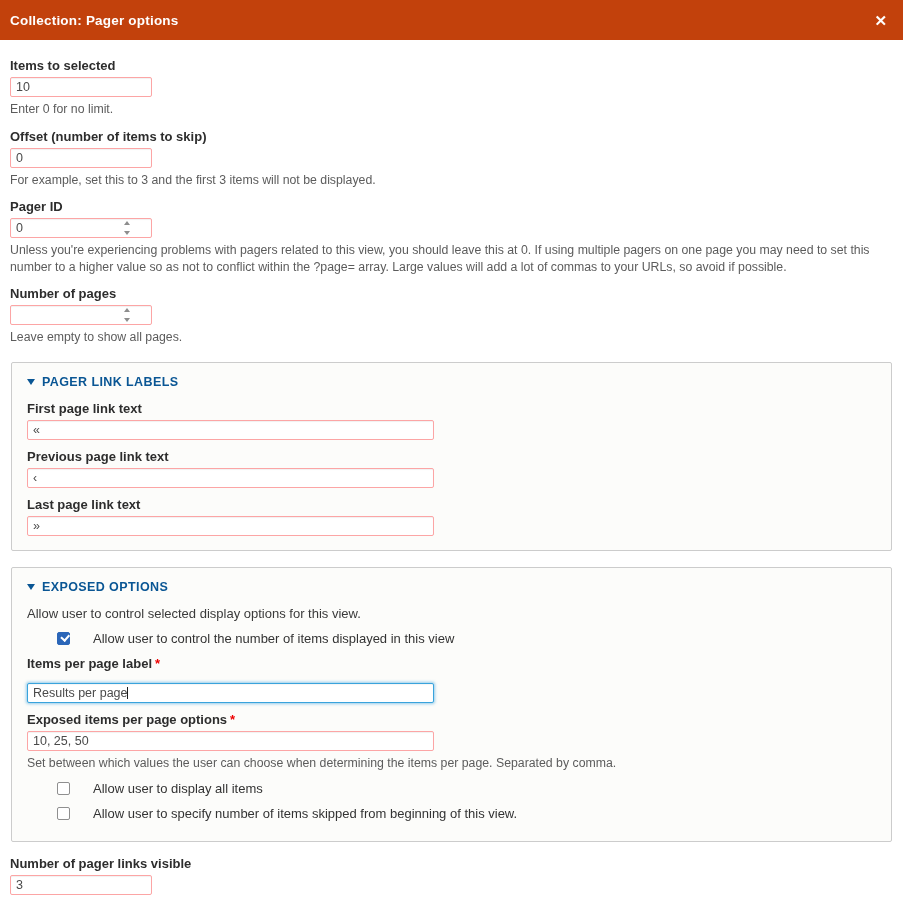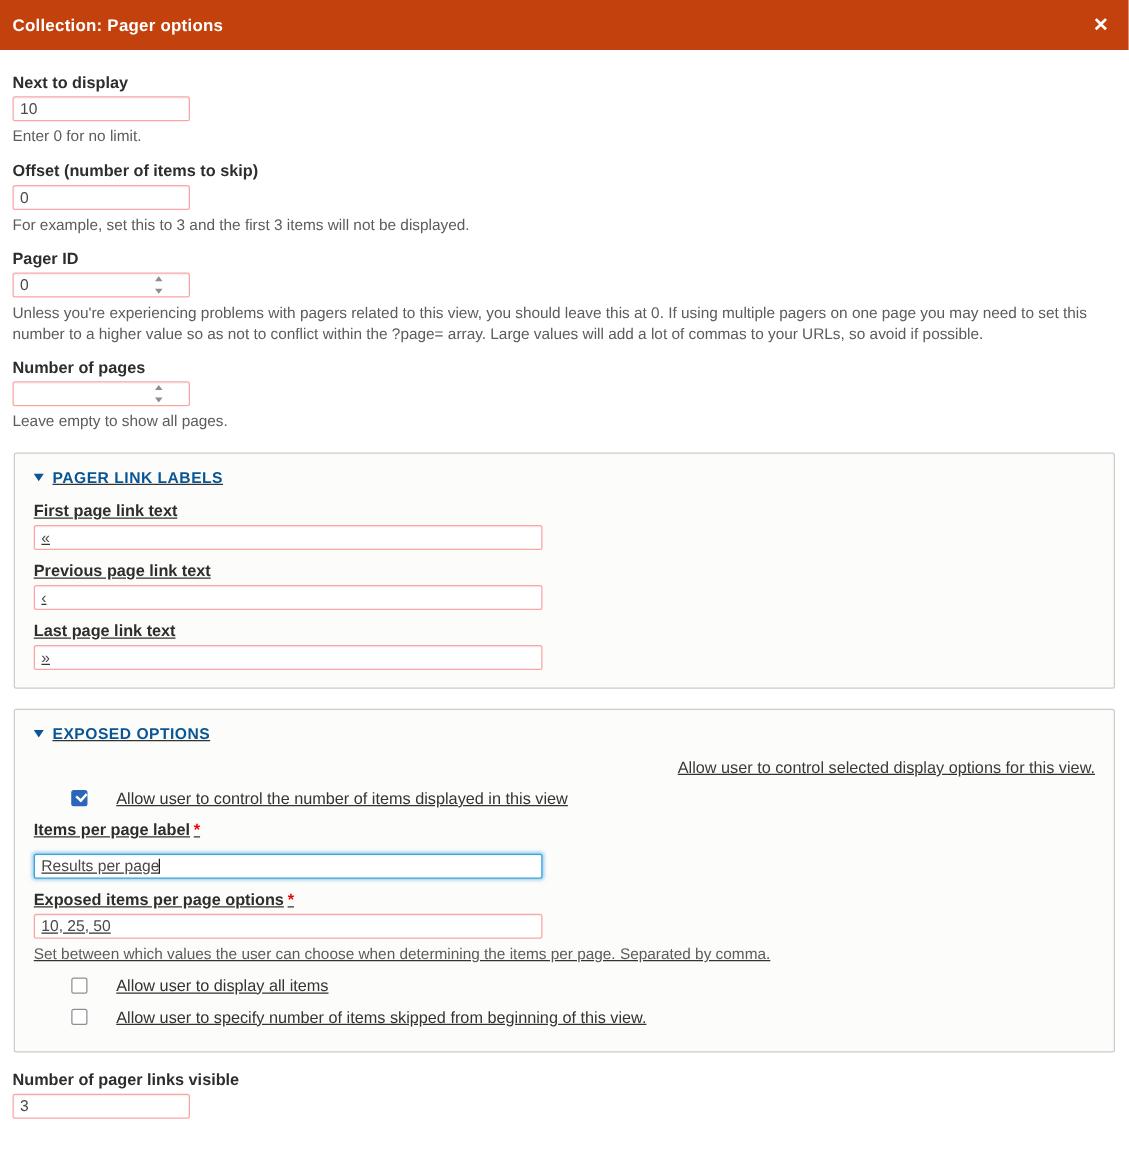--- a/index.html
+++ b/index.html
@@ -40,28 +40,28 @@
   .spinner {
     position:absolute; top:3px; right:20px; width:10px; height:14px;
     display:flex; flex-direction:column; align-items:center; justify-content:space-between;
   }
   .spinner i { display:block; width:0; height:0; border-left:3.5px solid transparent; border-right:3.5px solid transparent; }
   .spinner .up   { border-bottom:4px solid #8d8d8d; }
   .spinner .down { border-top:4px solid #8d8d8d; }
   
   .fieldset {
     border:1px solid #cccccc; background:#fcfcfa; border-radius:2px;
-    margin:16px 1px 14px 1px; padding:12px 15px 10px 15px;text-decoration:underline;
+    margin:16px 1px 14px 1px; padding:12px 15px 10px 15px;
   }
   .legend { display:flex; align-items:center; gap:7px; margin-bottom:12px; cursor:pointer; }
   .legend .tri { width:0; height:0; border-left:4.5px solid transparent; border-right:4.5px solid transparent; border-top:6px solid #0a5694; }
   .legend .legend-text { color:#0a5694; font-weight:bold; font-size:12.5px; letter-spacing:.4px; }
   .fieldset .form-item { margin-bottom:9px; }
   .fieldset .form-item:last-child { margin-bottom:4px; }
-  .intro-text { font-size:13px; color:#3a3a3a; margin-bottom:10px;text-align:right; }
+  .intro-text { font-size:13px; color:#3a3a3a; margin-bottom:10px; }
   
   .checkbox-row { display:flex; align-items:center; gap:23px; margin-bottom:10px;padding-left:30px; }
   .cb {
     width:13px; height:13px; border:1px solid #8f8f8f; border-radius:2px;
     background:#fff; flex:0 0 auto; position:relative; cursor:pointer;
   }
   .cb.checked { background:#2b66b8; border-color:#2b66b8; }
   .cb.checked::after {
     content:""; position:absolute; left:2.5px; top:1px; width:6px; height:3.5px;
     border-left:2px solid #fff; border-bottom:2px solid #fff; transform:rotate(-48deg);
@@ -79,21 +79,21 @@
 <body>
 
 <div class="titlebar">
   <span class="title">Collection: Pager options</span>
   <button class="close-btn">✕</button>
 </div>
 
 <div class="content">
 
   <div class="form-item">
-    <label class="item-label">Next to display</label>
+    <label class="item-label">Items to selected</label>
     <input class="text small" value="10" style="">
     <div class="description">Enter 0 for no limit.</div>
   </div>
 
   <div class="form-item">
     <label class="item-label">Offset (number of items to skip)</label>
     <input class="text small" value="0" style="">
     <div class="description">For example, set this to 3 and the first 3 items will not be displayed.</div>
   </div>
 

